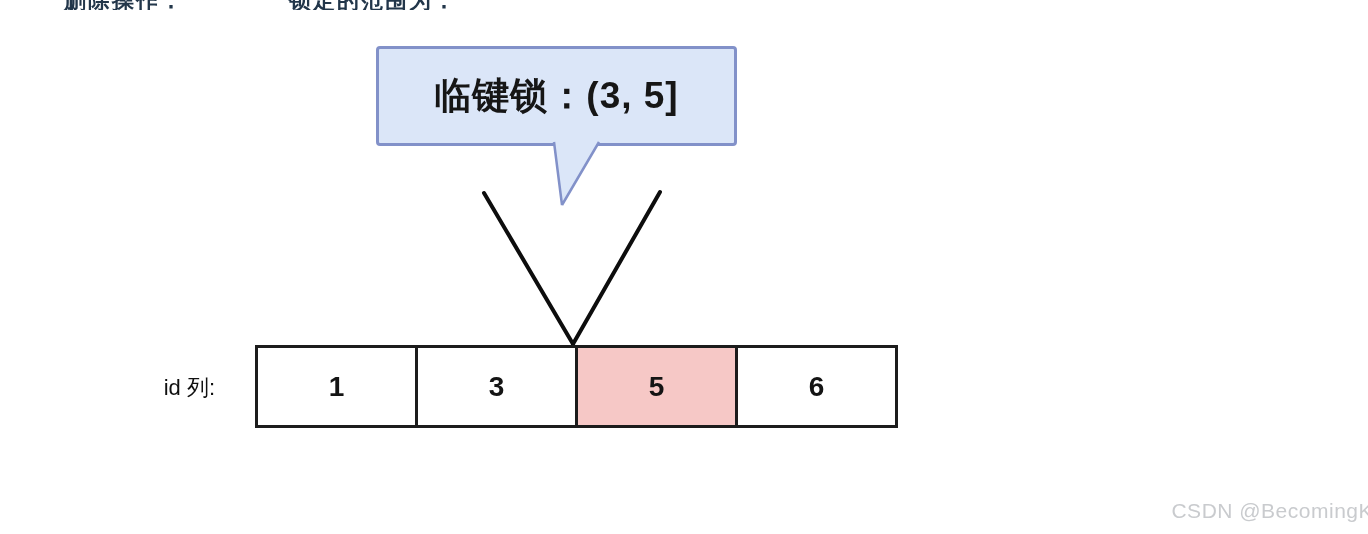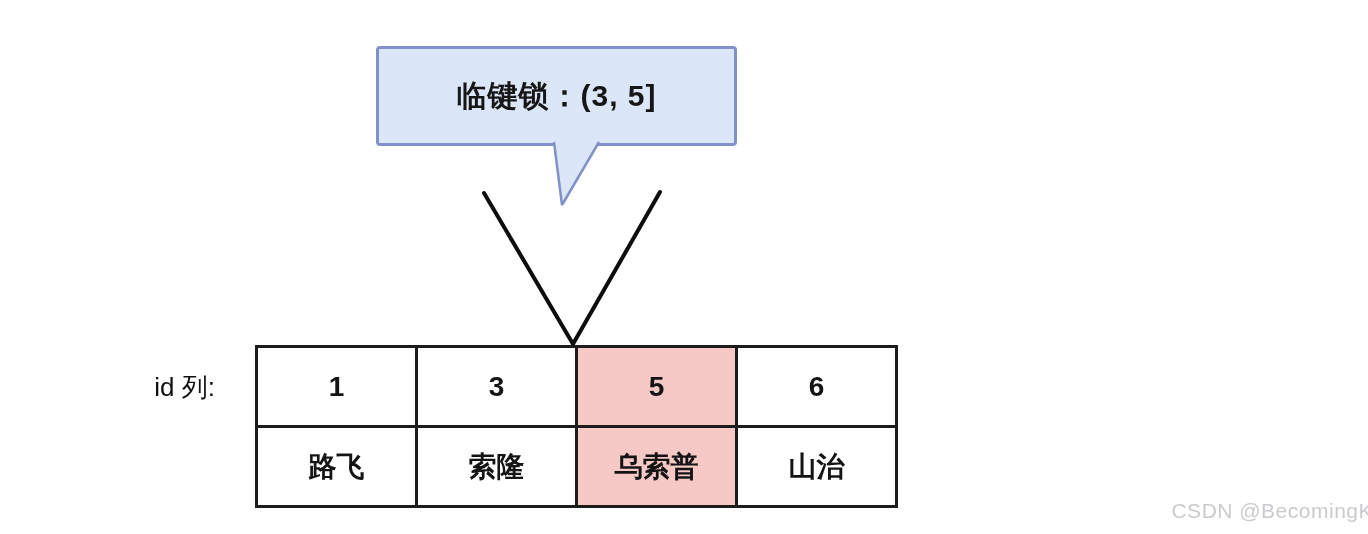--- a/index.html
+++ b/index.html
@@ -11,47 +11,51 @@
   .frag{position:absolute;top:-14px;font-size:22px;font-weight:bold;
         color:var(--heading-navy,#22364a);white-space:nowrap;letter-spacing:2px;}
   .frag-left{left:64px;}
   .frag-right{left:289px;}
 
   
   .bubble{position:absolute;left:376px;top:46px;width:361px;height:100px;
           background:var(--bubble-fill,#dbe6f8);
           border:3px solid var(--bubble-border,#8291c9);
           border-radius:4px;display:flex;align-items:center;justify-content:center;}
-  .bubble-text{font-size:30px;font-weight:bold;color:#161616;letter-spacing:1px;}
+  .bubble-text{font-size:37px;font-weight:bold;color:#161616;letter-spacing:1px;}
 
   
   .overlay{position:absolute;left:0;top:0;width:1368px;height:534px;pointer-events:none;}
 
   
   .idx-table{position:absolute;left:255px;top:345px;border-collapse:collapse;}
   .idx-table td{width:160px;height:80px;border:3px solid var(--ink,#1c1c1c);
                 text-align:center;vertical-align:middle;
                 font-size:28px;font-weight:bold;color:#141414;background:#fff;padding:0;}
   .idx-table td.hl{background:var(--highlight-pink,#f6c8c6);}
 
   
   .row-label{position:absolute;left:0;width:215px;text-align:right;
-             font-size:26px;color:#101010;white-space:nowrap;}
+             font-size:22px;color:#101010;white-space:nowrap;}
   .row-label.id{top:346px;height:83px;line-height:83px;}
   .row-label.name{top:429px;height:79px;line-height:79px;}
 
   
   .watermark{position:absolute;top:499px;right:-5px;font-size:21px;
              color:var(--watermark-gray,#c9cbce);letter-spacing:0.5px;white-space:nowrap;}
 </style>
 </head>
 <body style="--ink: #1c1c1c; --heading-navy: #22364a; --bubble-fill: #dbe6f8; --bubble-border: #8291c9; --highlight-pink: #f6c8c6; --watermark-gray: #c9cbce;">
 
 <div class="canvas">
 
+  <div class="crop-strip">
+    <span class="frag frag-left">删除操作：</span>
+    <span class="frag frag-right">锁定的范围为：</span>
+  </div>
 
   <div class="bubble">
     <span class="bubble-text">临键锁：(3, 5]</span>
   </div>
 
   <svg class="overlay" viewBox="0 0 1368 534" xmlns="http://www.w3.org/2000/svg">
     <polygon points="554,141 599,141 562,205" style="fill:var(--bubble-fill,#dbe6f8)"></polygon>
     <path d="M554,142 L562,205 M599,142 L562,205" fill="none" style="stroke:var(--bubble-border,#8291c9)" stroke-width="2.5"></path>
     <path d="M484,193 L573,344" stroke="#0d0d0d" stroke-width="4" stroke-linecap="round"></path>
     <path d="M660,192 L573,344" stroke="#0d0d0d" stroke-width="4" stroke-linecap="round"></path>
@@ -60,24 +64,18 @@
   <div class="row-label id">id 列:</div>
 
   <table class="idx-table">
     <tbody>
         <tr>
       <td>1</td>
       <td>3</td>
       <td class="hl">5</td>
       <td>6</td>
     </tr>
-    <tr>
-      <td>路飞</td>
-      <td>索隆</td>
-      <td class="hl">乌索普</td>
-      <td>山治</td>
-    </tr>
   </tbody>
     </table>
 
   <div class="watermark">CSDN @BecomingK</div>
 
 </div>
 
 </body></html>

